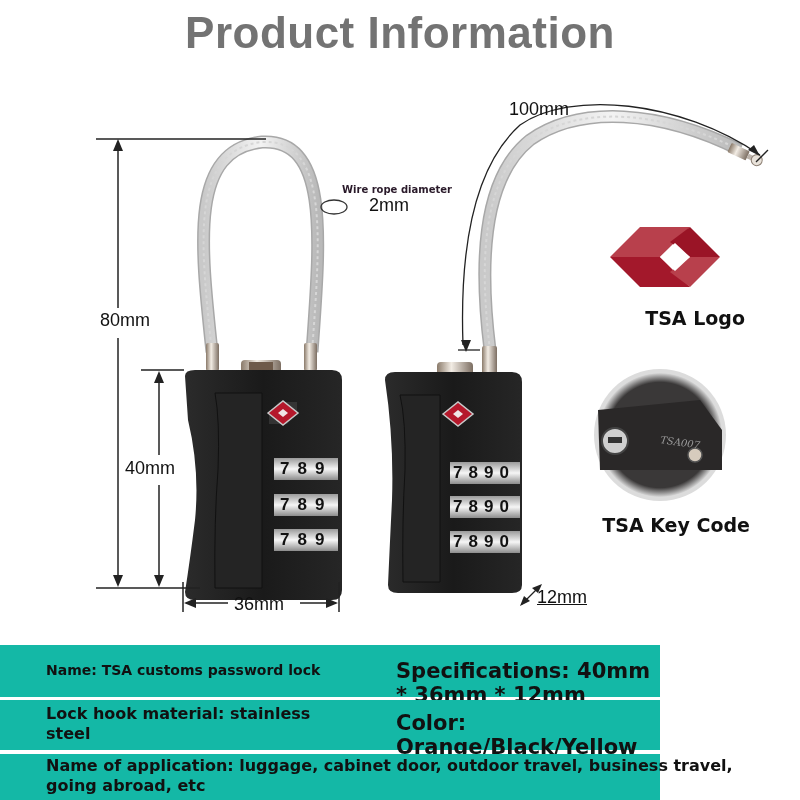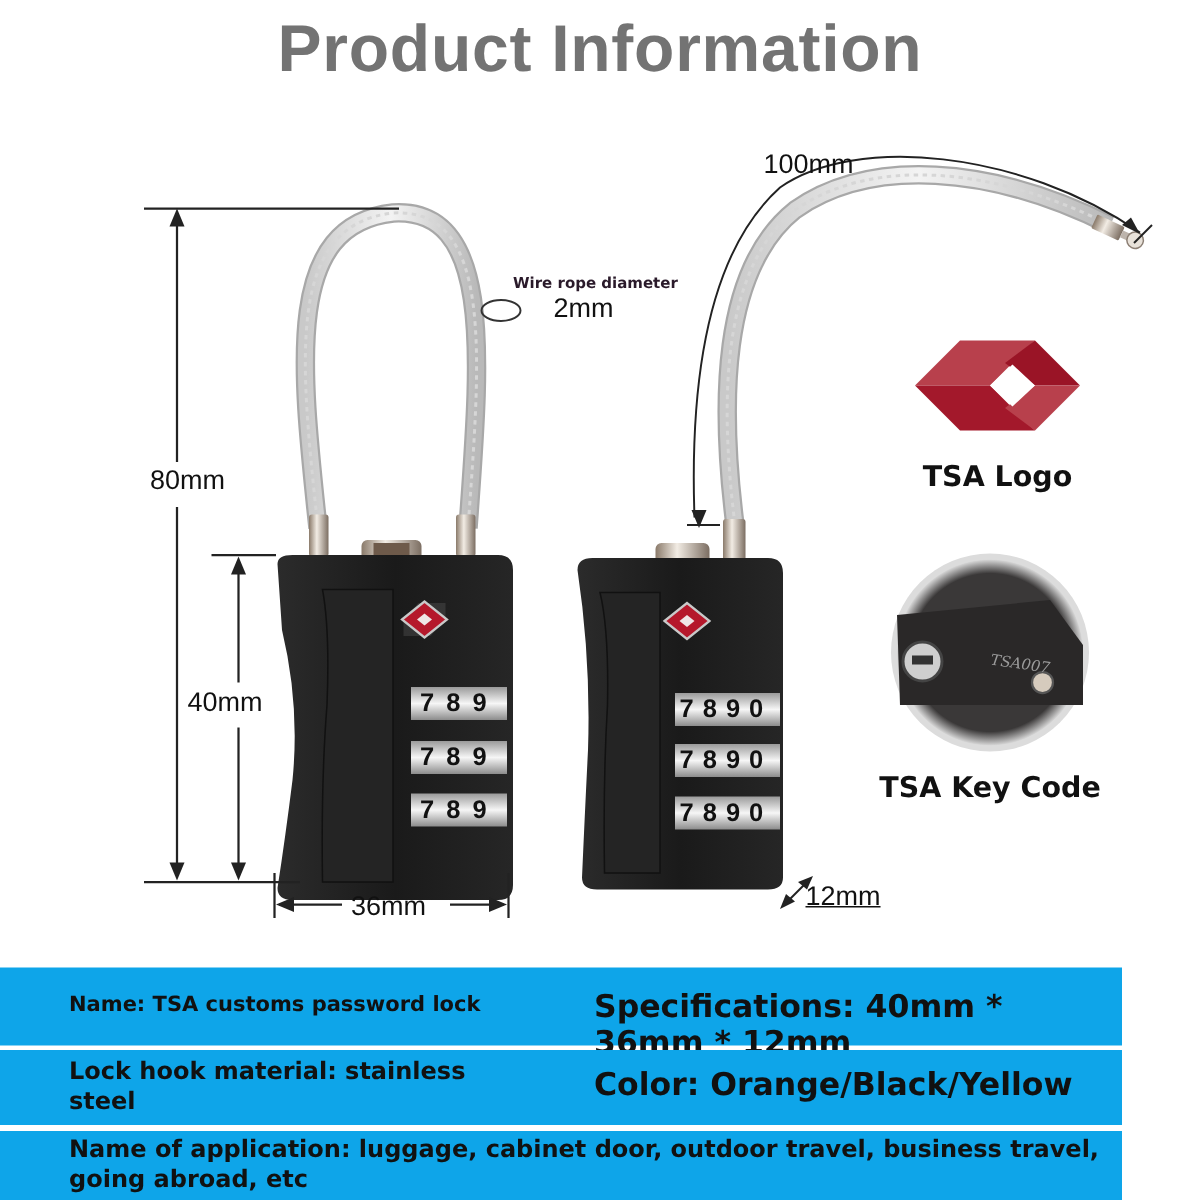--- a/index.html
+++ b/index.html
@@ -1,22 +1,22 @@
 <!DOCTYPE html>
 <html><head>
 <meta charset="utf-8">
 <style>
   html, body { margin:0; padding:0; background:#ffffff; }
   body { width:800px; height:800px; position:relative; overflow:hidden; font-family:"DejaVu Sans", sans-serif; }
   .abs { position:absolute; }
   .title { left:0; top:8px; width:800px; text-align:center; font-family:"Liberation Sans", sans-serif; font-weight:bold; font-size:44px; color:#737373; letter-spacing:0.5px; }
   .dim { font-family:"Liberation Sans", sans-serif; font-size:18px; color:#111; white-space:nowrap; }
   .tiny { font-family:"DejaVu Sans", sans-serif; font-weight:bold; font-size:10px; color:#2a1a2a; white-space:nowrap; }
-  .caption { font-family:"DejaVu Sans", sans-serif; font-weight:bold; font-size:19px; color:#111; white-space:nowrap; text-align:center; }
-  .row { position:absolute; left:0; width:748px; background:#0ea5e9; }
+  .caption { font-family:"DejaVu Sans", sans-serif; font-weight:bold; font-size:19px; color:#111; white-space:nowrap; text-align:right; }
+  .row { position:absolute; left:0; width:660px; background:#14b8a6; }
   .cell { position:absolute; font-family:"DejaVu Sans", sans-serif; font-weight:bold; color:#111; }
   .c-small { font-size:14px; }
   .c-big { font-size:21px; }
   .c-mid { font-size:16px; line-height:20px; }
   svg { position:absolute; left:0; top:0; }
 </style>
 </head>
 <body>
 
 <div class="abs title">Product Information</div>

